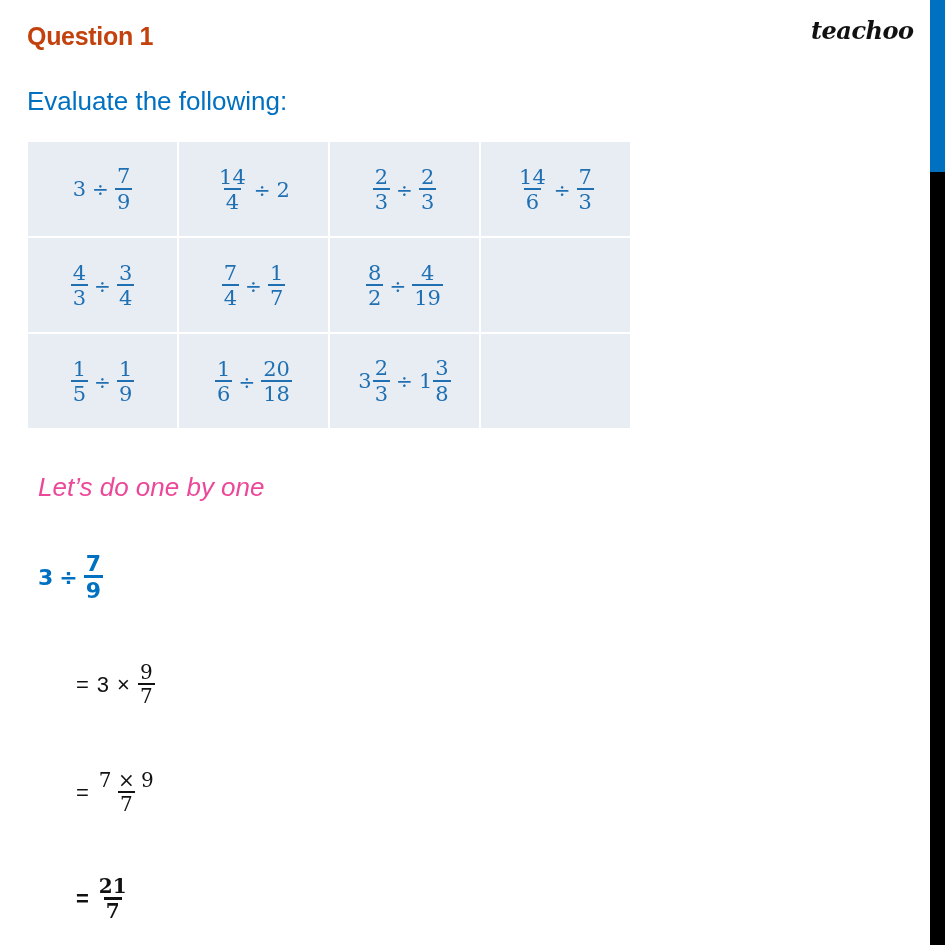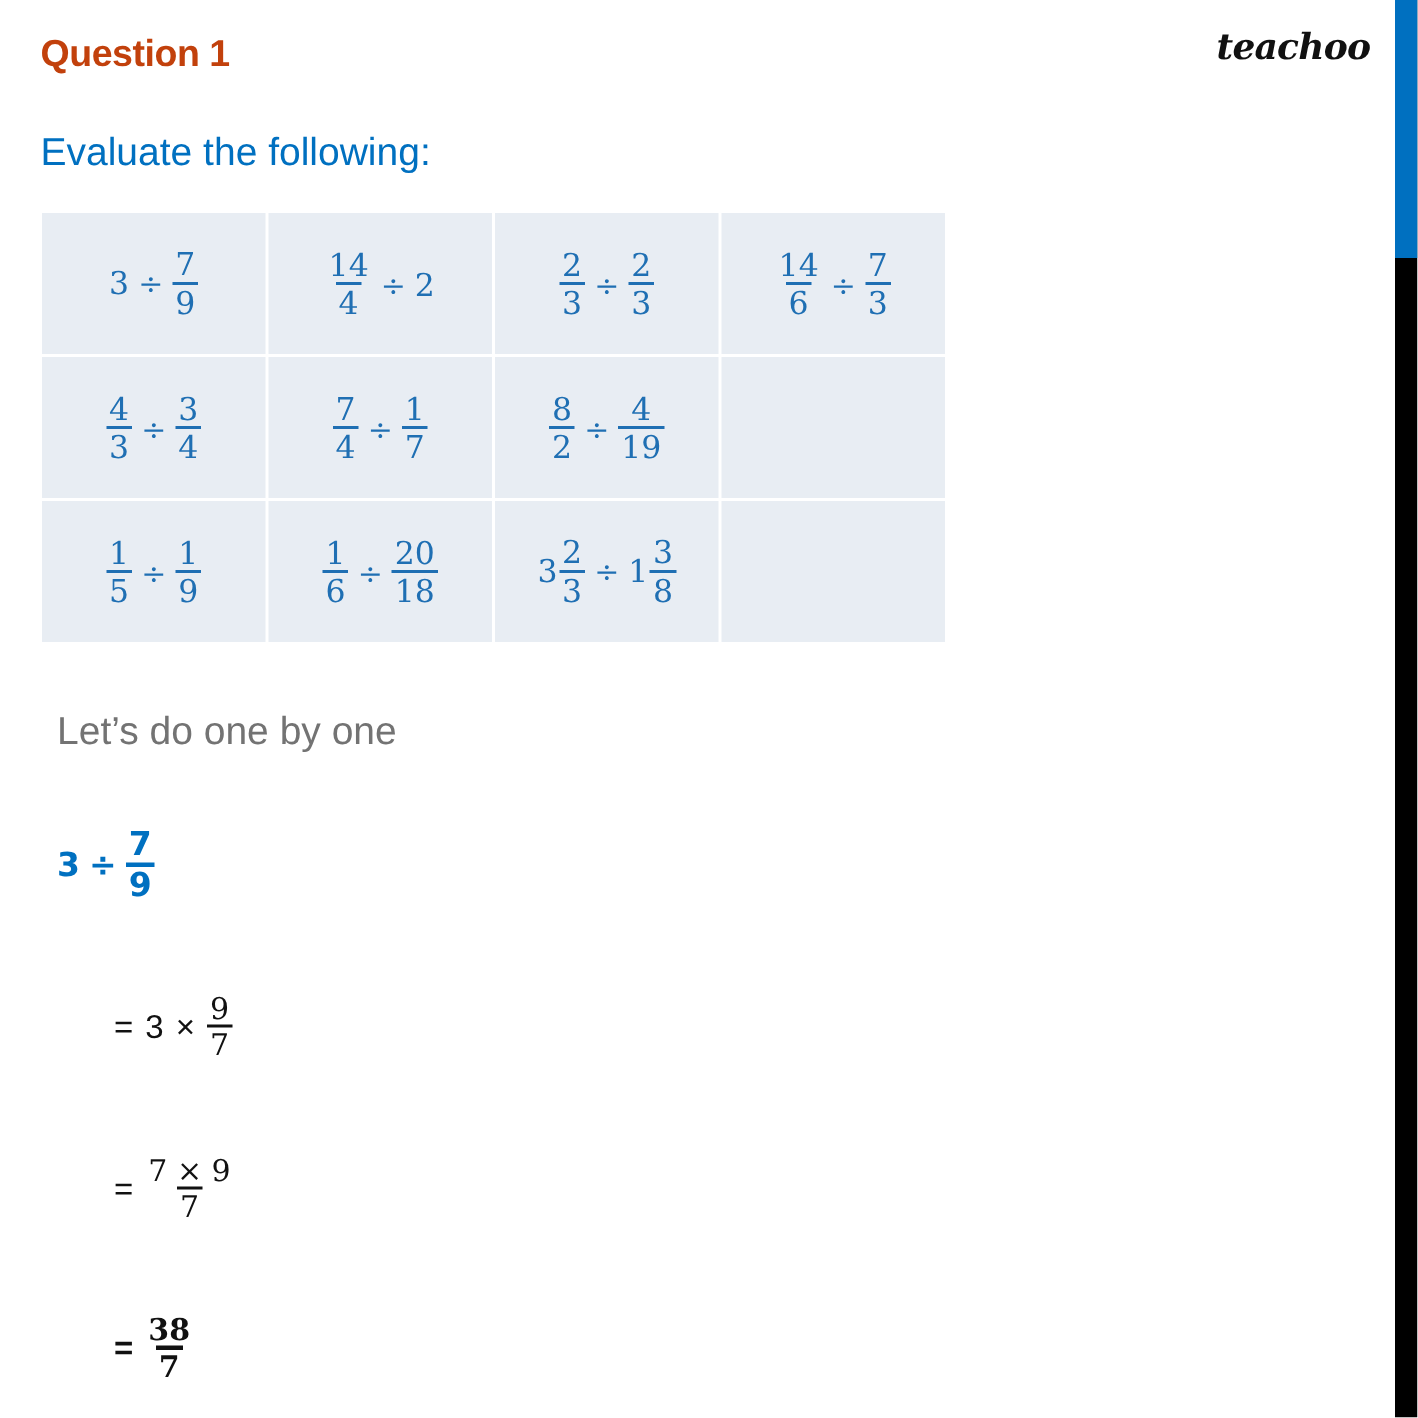--- a/index.html
+++ b/index.html
@@ -42,21 +42,21 @@
   }
 
   .expr { display: inline-flex; align-items: center; gap: 6px; white-space: nowrap; }
   .frac { display: inline-flex; flex-direction: column; align-items: center; line-height: 1.05; }
   .frac .num { padding: 0 2px; }
   .frac .den { border-top: 2px solid currentColor; padding: 1px 2px 0; }
   .op { font-size: 20px; }
   .mixed { display: inline-flex; align-items: center; gap: 1px; }
 
   .lets {
-    position: absolute; left: 38px; top: 472px; font-size: 26px; color: #737373;
+    position: absolute; left: 38px; top: 472px; font-size: 26px; color: #ec4899; font-style: italic;
   }
   .step-head {
     position: absolute; left: 38px; top: 552px;
     color: #0070c0; font-weight: bold; font-size: 22px;
     font-family: "DejaVu Sans", sans-serif;
   }
   .step-head .frac .den { border-top-width: 3px; }
 
   .step {
     position: absolute; left: 76px; color: #111;
@@ -251,16 +251,16 @@
   <span>=</span>
   <span class="frac serif">
       <span class="num">7 × 9</span>
       <span class="den">7</span>
     </span>
 </div>
 
 <div class="step step3">
   <span class="bold">=</span>
   <span class="frac serif bold">
-      <span class="num">38</span>
+      <span class="num">21</span>
       <span class="den">7</span>
     </span>
 </div>
 
 </body></html>

